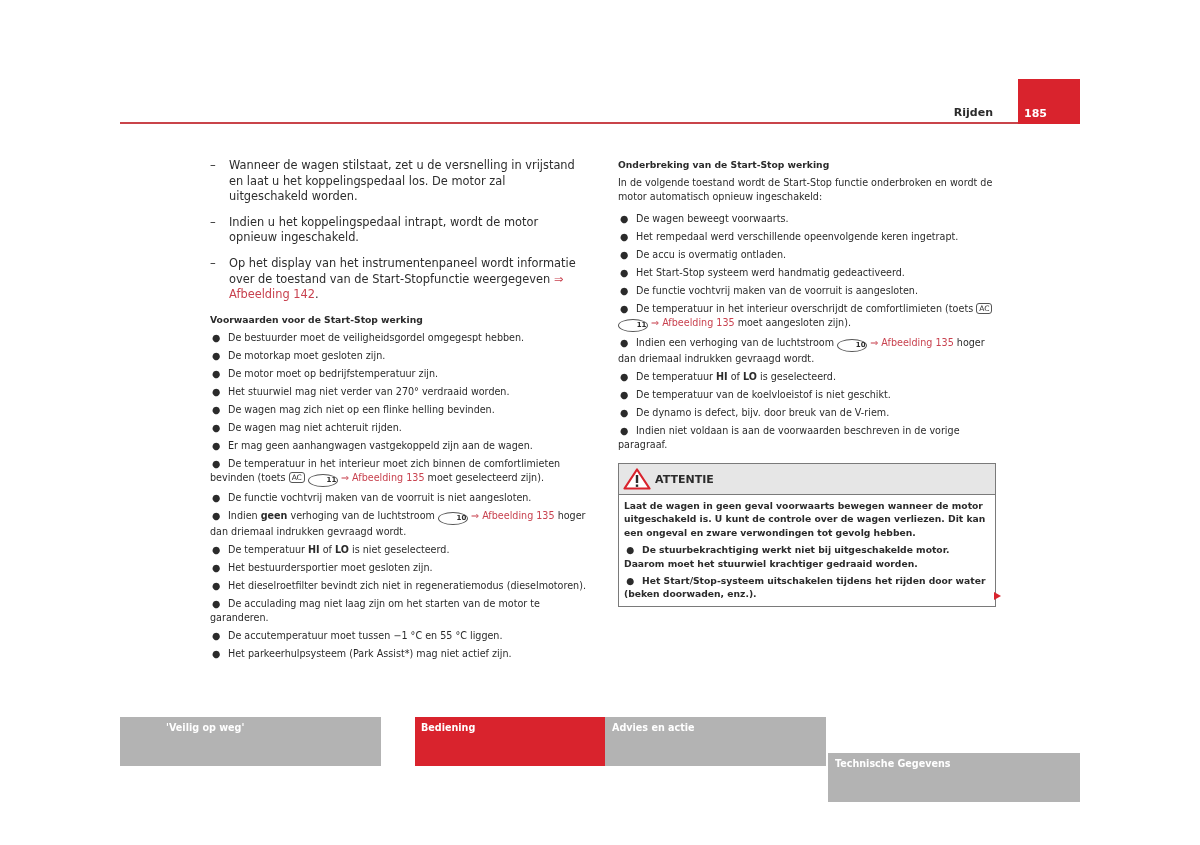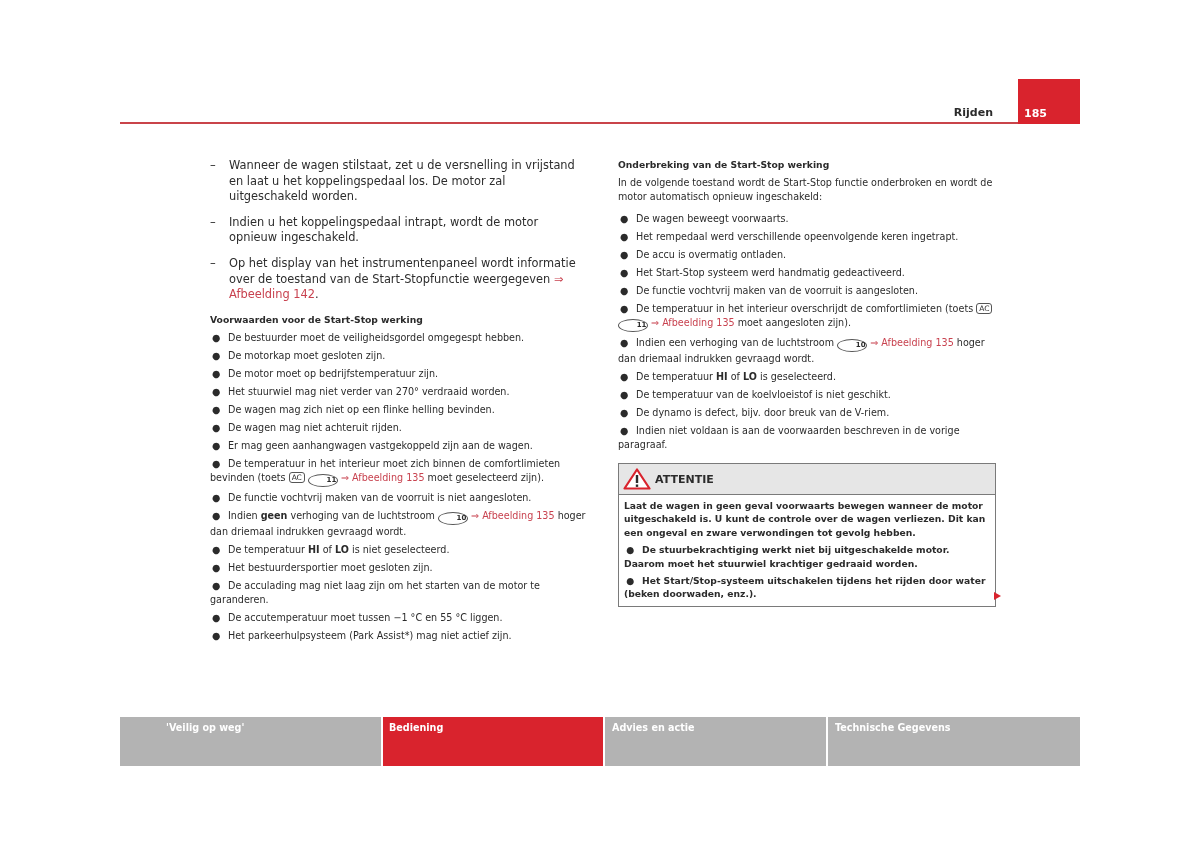--- a/index.html
+++ b/index.html
@@ -31,21 +31,21 @@
   .warn-head { height:30px; background:#e6e6e6; border-bottom:1px solid #7a7a7a; position:relative; }
   .warn-icon { position:absolute; left:4px; top:4px; }
   .warn-title { position:absolute; left:36px; top:9px; font-size:11px; font-weight:bold; color:#2b2b2b; }
   .warn-body { padding:4px 5px; font-size:9.2px; line-height:13.4px; font-weight:bold; color:#2b2b2b; }
   .warn-body p { margin:0 0 4px 0; }
   .cont-arrow { position:absolute; left:994px; top:592px; width:0; height:0;
                 border-top:4px solid transparent; border-bottom:4px solid transparent; border-left:7px solid #d9232d; }
 
   .nav { position:absolute; top:717px; height:49px; }
   .nav-tab { position:absolute; top:0; height:49px; background:#b3b3b3; }
-  .nav-tab.active { background:#d9232d; }
+  .nav-tab.active { background:#d9232d;margin-left:32px; }
   .nav-label { position:absolute; top:5px; font-size:9.6px; font-weight:bold; color:#fff; }
 </style>
 </head>
 <body>
 
 <div class="header-line"></div>
 <div class="section-title">Rijden</div>
 <div class="page-box">
   <span class="page-num">185</span>
 </div>
@@ -76,20 +76,21 @@
 
   <div class="bullet wrap"><span class="dot">●</span><span>De temperatuur in het interieur moet zich binnen de comfortlimieten bevinden (toets </span><span class="key">AC</span> <span class="circ">11</span> <span class="link">⇒ Afbeelding 135</span><span> moet geselecteerd zijn).</span></div>
 
   <div class="bullet"><span class="dot">●</span><span>De functie vochtvrij maken van de voorruit is niet aangesloten.</span></div>
 
   <div class="bullet wrap"><span class="dot">●</span><span>Indien </span><b>geen</b><span> verhoging van de luchtstroom </span><span class="circ">10</span> <span class="link">⇒ Afbeelding 135</span><span> hoger dan driemaal indrukken gevraagd wordt.</span></div>
 
   <div class="bullet"><span class="dot">●</span><span>De temperatuur </span><b>HI</b><span> of </span><b>LO</b><span> is niet geselecteerd.</span></div>
 
   <div class="bullet"><span class="dot">●</span><span>Het bestuurdersportier moet gesloten zijn.</span></div>
+  <div class="bullet wrap"><span class="dot">●</span><span>Het dieselroetfilter bevindt zich niet in regeneratiemodus (dieselmotoren).</span></div>
   <div class="bullet wrap"><span class="dot">●</span><span>De acculading mag niet laag zijn om het starten van de motor te garanderen.</span></div>
   <div class="bullet"><span class="dot">●</span><span>De accutemperatuur moet tussen −1 °C en 55 °C liggen.</span></div>
   <div class="bullet"><span class="dot">●</span><span>Het parkeerhulpsysteem (Park Assist*) mag niet actief zijn.</span></div>
 </div>
 
 <div class="col col-right">
   <div class="subhead" style="margin-top:0">Onderbreking van de Start-Stop werking</div>
   <div class="para">In de volgende toestand wordt de Start-Stop functie onderbroken en wordt de motor automatisch opnieuw ingeschakeld:</div>
 
   <div class="bullet"><span class="dot">●</span><span>De wagen beweegt voorwaarts.</span></div>
@@ -131,16 +132,16 @@
 <div class="nav">
   <div class="nav-tab" style="left:120px;width:261px;">
     <span class="nav-label" style="left:46px;">'Veilig op weg'</span>
   </div>
   <div class="nav-tab active" style="left:383px;width:220px;">
     <span class="nav-label" style="left:6px;">Bediening</span>
   </div>
   <div class="nav-tab" style="left:605px;width:221px;">
     <span class="nav-label" style="left:7px;">Advies en actie</span>
   </div>
-  <div class="nav-tab" style="left:828px;width:252px;">
+  <div class="nav-tab" style="left:828px;width:252px;margin-top:36px;">
     <span class="nav-label" style="left:7px;">Technische Gegevens</span>
   </div>
 </div>
 
 </body></html>

